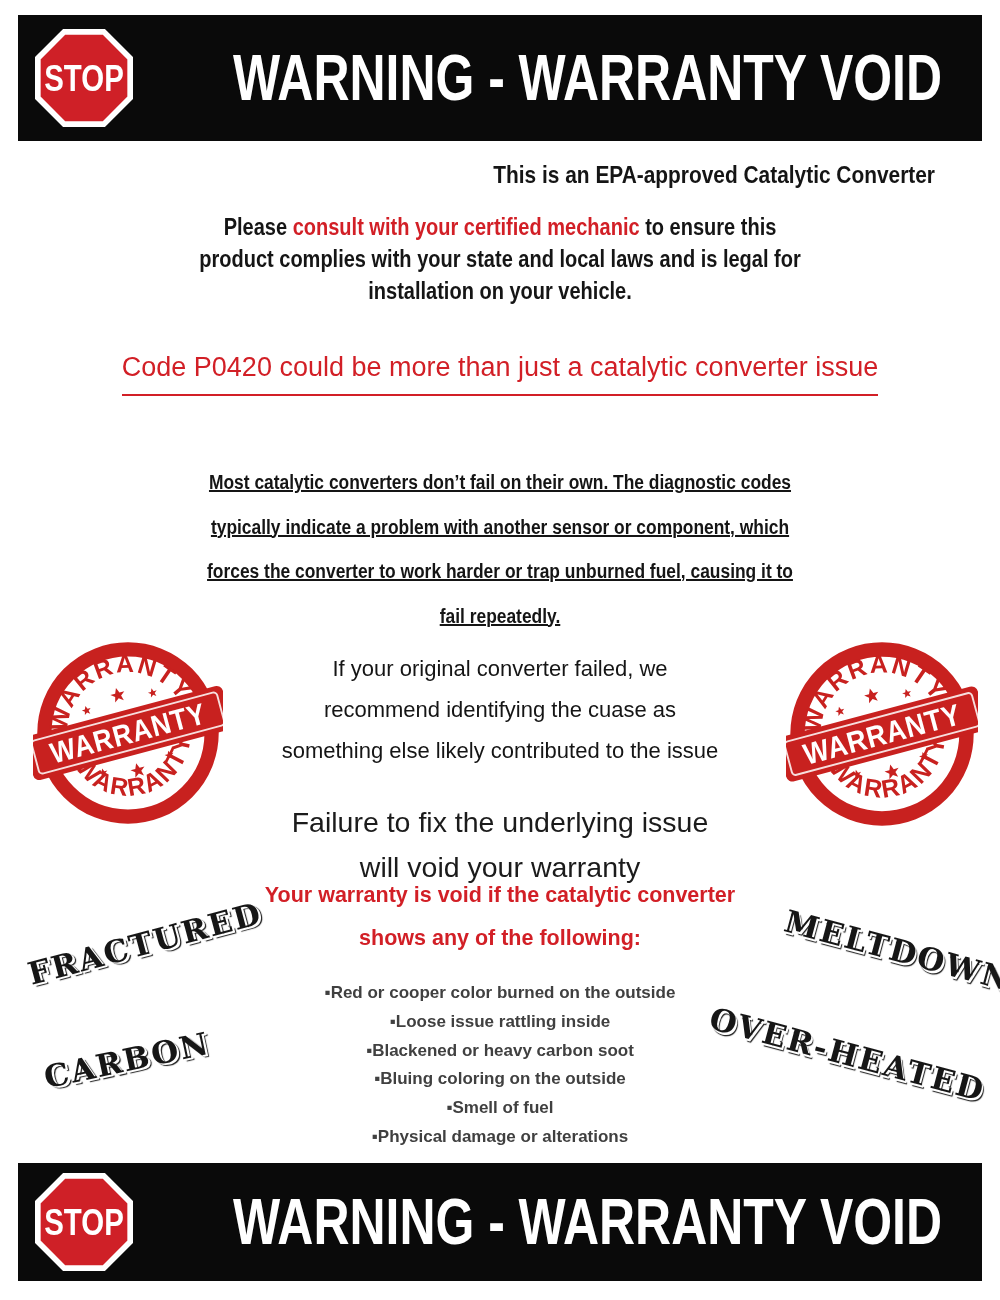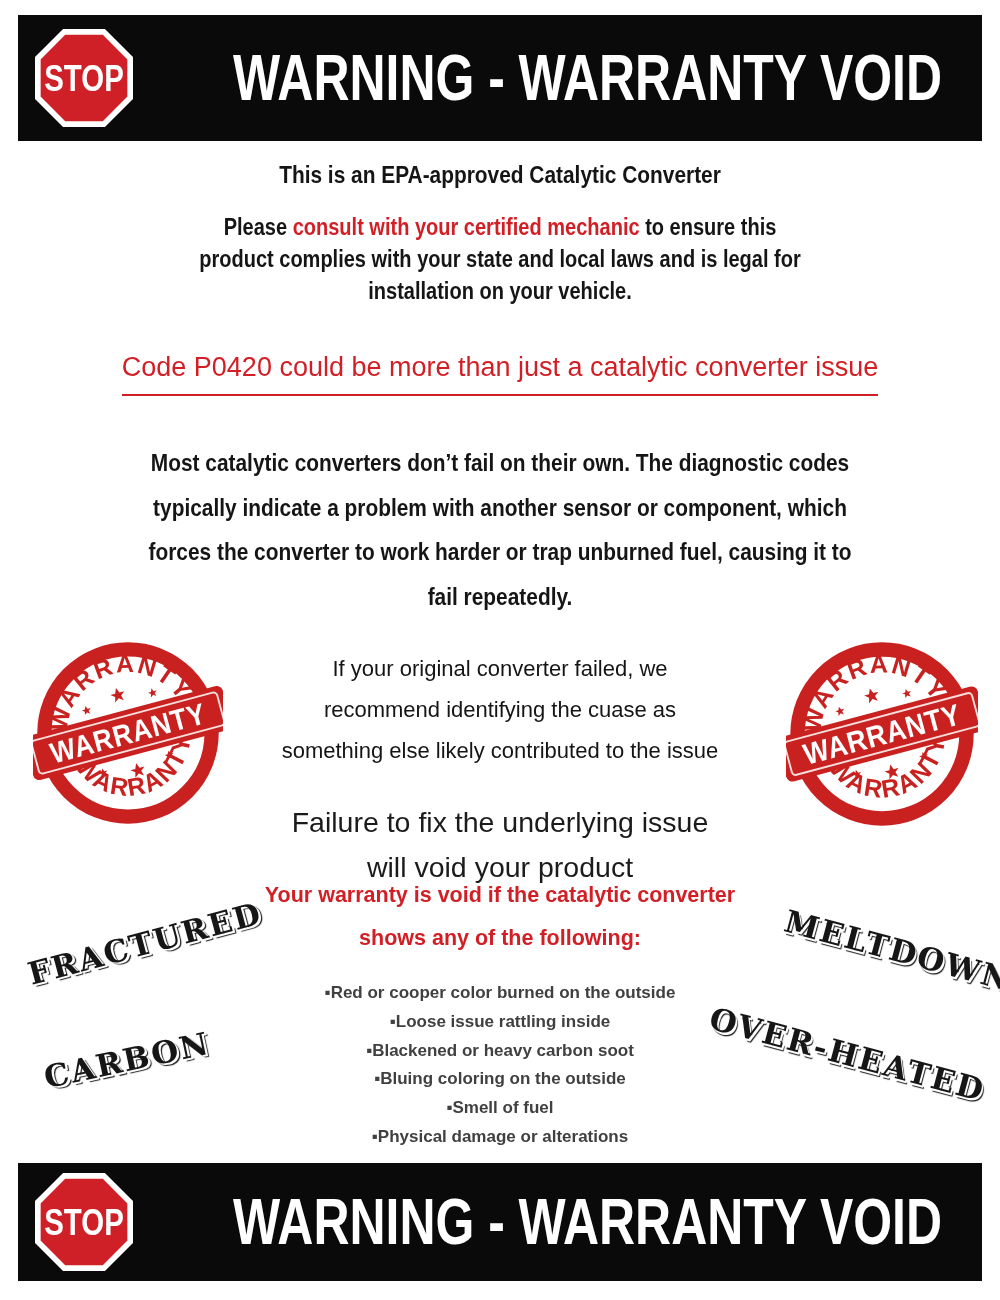--- a/index.html
+++ b/index.html
@@ -21,29 +21,29 @@
   .banner-title{flex:1;text-align:center;color:#ffffff;font-weight:bold;font-size:64px;
     letter-spacing:0px;white-space:nowrap;transform:scaleX(0.78);transform-origin:50% 50%;}
   .stop-svg{width:98px;height:98px;flex:0 0 auto;}
   .stop-text{font-family:"Liberation Sans",sans-serif;font-weight:bold;}
 
   
   .center-block{position:absolute;left:0;width:1000px;text-align:center;}
   .cond{transform:scaleX(0.87);transform-origin:50% 50%;}
   .line{white-space:nowrap;}
 
-  .epa-heading{top:161px;font-size:24px;font-weight:bold;color:var(--text_dark,#151515);}
+  .epa-heading{top:161px;font-size:24px;font-weight:bold;color:var(--text_dark,#151515);text-align:right;}
   .consult{top:211px;font-size:23px;font-weight:bold;color:var(--text_dark,#151515);line-height:32px;}
   .consult .red{color:var(--accent_red,#d21f26);}
 
   .code-heading-wrap{top:352px;}
   .code-heading{display:inline-block;font-size:27px;font-weight:normal;color:var(--accent_red,#d21f26);
     border-bottom:2px solid var(--accent_red,#d21f26);padding-bottom:11px;}
 
-  .diagnostic{top:441px;font-size:24px;font-weight:bold;color:var(--text_dark,#151515);line-height:44.5px;}
+  .diagnostic{top:460px;font-size:20px;font-weight:bold;color:var(--text_dark,#151515);line-height:44.5px;text-decoration:underline;}
 
   .recommendation{position:absolute;left:210px;top:648px;width:580px;text-align:center;
     font-size:22px;font-weight:normal;color:var(--text_dark,#151515);line-height:41px;}
 
   .failure{top:800px;font-size:28.5px;font-weight:normal;color:#1b1b1b;line-height:45px;text-align:center;}
   .void-notice{top:874px;font-size:21.5px;font-weight:bold;color:var(--accent_red,#d21f26);line-height:43px;}
   .bullets{top:979px;font-size:17px;font-weight:bold;color:#404040;line-height:28.8px;}
 
   
   .stamp-svg{position:absolute;}
@@ -159,21 +159,21 @@
   </svg>
 
   <div class="recommendation">
       <div class="line">If your original converter failed, we</div>
       <div class="line">recommend identifying the cuase as</div>
       <div class="line">something else likely contributed to the issue</div>
     </div>
 
   <div class="center-block failure">
     <div class="line">Failure to fix the underlying issue</div>
-    <div class="line">will void your product</div>
+    <div class="line">will void your warranty</div>
   </div>
 
   <div class="center-block void-notice">
     <div class="line">Your warranty is void if the catalytic converter</div>
     <div class="line">shows any of the following:</div>
   </div>
 
   <div class="center-block bullets">
       <div class="line">▪Red or cooper color burned on the outside</div>
       <div class="line">▪Loose issue rattling inside</div>

